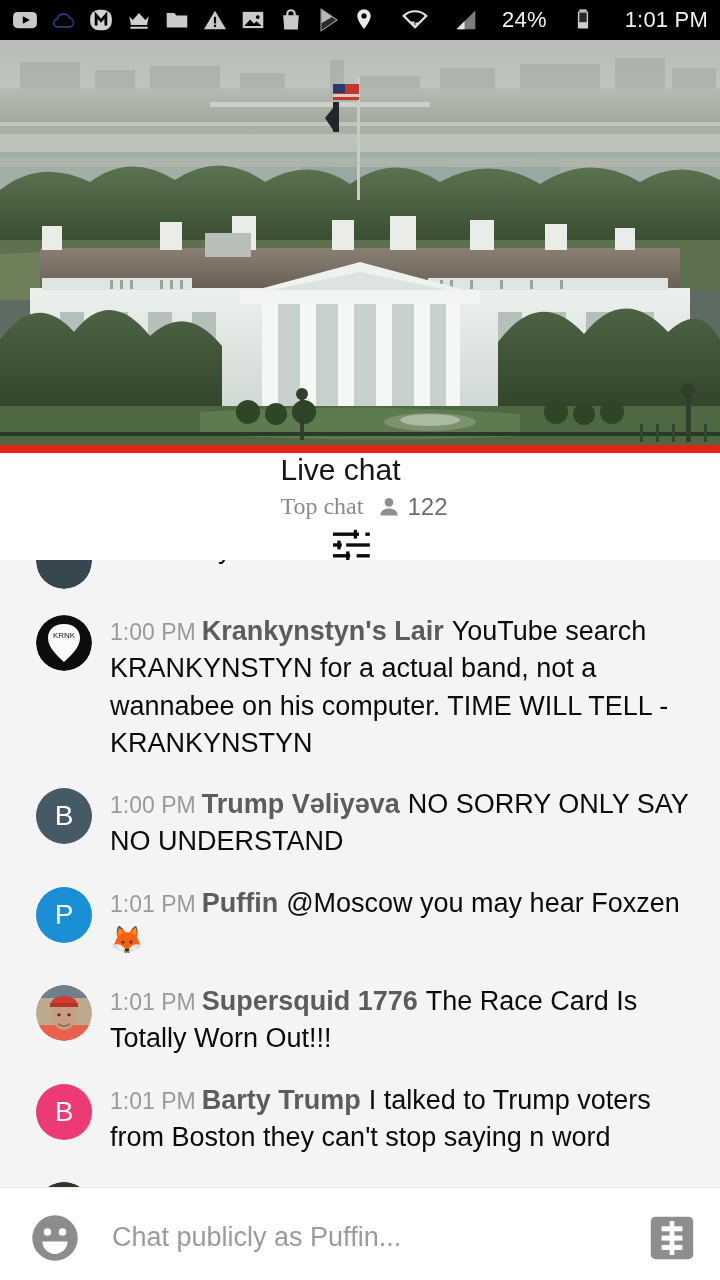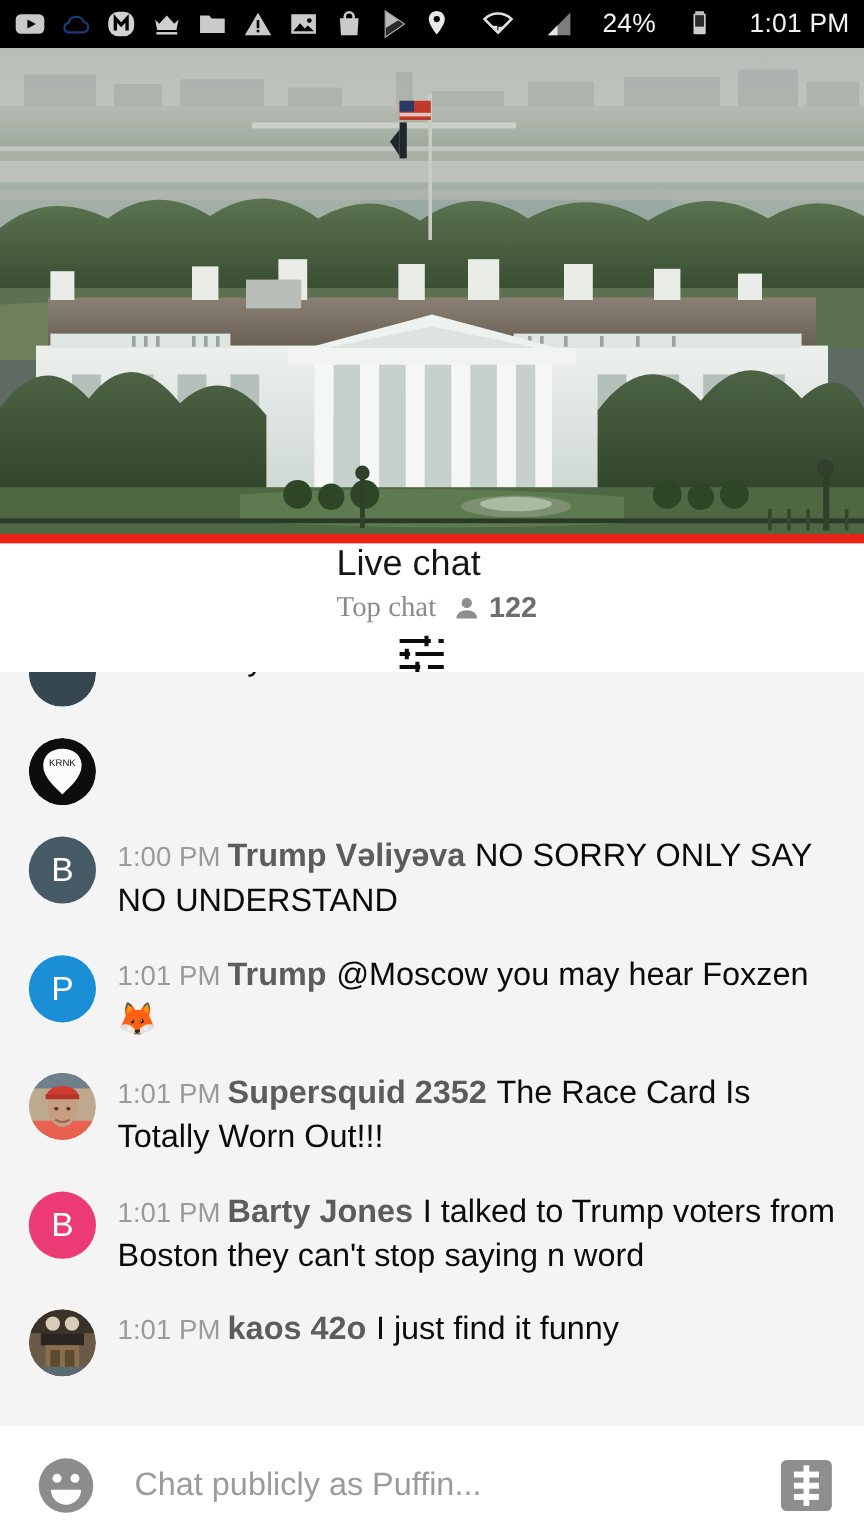--- a/index.html
+++ b/index.html
@@ -34,33 +34,33 @@
   #chat-header{
     height:107px; background:#fff; display:flex; align-items:center;
     padding:0 22px 0 30px;
     flex-direction:column;
   }
   #chat-header-text{ flex:1; }
   #chat-title{ font-size:30px; color:#151515; line-height:1.12; font-weight:400; }
   #chat-subrow{ display:flex; align-items:center; gap:14px; margin-top:6px; }
   #chat-mode{ font-size:24px; color:#8b8b8b;font-family:Liberation Serif, serif; }
   #viewer-count-group{ display:flex; align-items:center; gap:6px; }
-  #viewer-count{ font-size:24px; color:#6d6d6d;font-weight:bold; }
+  #viewer-count{ font-size:24px; color:#6d6d6d; }
   .hdr-btn{ display:flex; align-items:center; justify-content:center; }
   #chat-filter-button{ width:60px; height:60px; margin-right:26px; }
   #chat-close-button{ width:60px; height:60px; }
 
   
   #chat-messages{
     background:#f4f4f4; height:627px; overflow:hidden; position:relative;
     padding-top:0;
   }
   #messages-inner{ position:absolute; left:0; right:0; top:-42px; }
   .chat-message{
-    display:flex; align-items:flex-start; padding:11px 24px 11px 24px;
+    display:flex; align-items:flex-start; padding:11px 24px 11px 36px;
   }
   .avatar{
     width:56px; height:56px; border-radius:50%; flex:0 0 56px;
     margin-top:4px; margin-right:18px; overflow:hidden; position:relative;
     display:flex; align-items:center; justify-content:center;
     color:#fff; font-size:28px; font-weight:400;
   }
   .avatar-photo{ width:56px; height:56px; display:block; }
   .msg-body{
     font-size:27px; line-height:1.38; color:#0c0c0c; padding-top:2px;
@@ -411,28 +411,29 @@
         <div class="msg-body"><span class="msg-text">Terminally RACIST !!</span></div>
       </div>
       <div class="chat-message">
         <div class="avatar">
           <svg class="avatar-photo" viewBox="0 0 56 56">
             <circle cx="28" cy="28" r="28" fill="#0d0d0d"></circle>
             <path d="M28 9c10 0 16 6 16 14 0 10-10 18-16 24-6-6-16-14-16-24 0-8 6-14 16-14z" fill="#fbfbfb"></path>
             <text x="28" y="23" font-size="8" text-anchor="middle" fill="#111" font-family="Liberation Sans">KRNK</text>
           </svg>
         </div>
+        <div class="msg-body"><span class="msg-time">1:00 PM</span><span class="msg-author">Krankynstyn's Lair</span><span class="msg-text">YouTube search KRANKYNSTYN for a actual band, not a wannabee on his computer. TIME WILL TELL - KRANKYNSTYN</span></div>
       </div>
       <div class="chat-message">
         <div class="avatar" style="background: rgb(69, 90, 100);">B</div>
         <div class="msg-body"><span class="msg-time">1:00 PM</span><span class="msg-author">Trump Vəliyəva</span><span class="msg-text">NO SORRY ONLY SAY NO UNDERSTAND</span></div>
       </div>
       <div class="chat-message">
         <div class="avatar" style="background: rgb(26, 143, 214);">P</div>
-        <div class="msg-body"><span class="msg-time">1:01 PM</span><span class="msg-author">Trump</span><span class="msg-text">@Moscow you may hear Foxzen 🦊</span></div>
+        <div class="msg-body"><span class="msg-time">1:01 PM</span><span class="msg-author">Puffin</span><span class="msg-text">@Moscow you may hear Foxzen 🦊</span></div>
       </div>
       <div class="chat-message">
         <div class="avatar">
           <svg class="avatar-photo" viewBox="0 0 56 56">
             <defs>
               <clipPath id="cp1">
                 <circle cx="28" cy="28" r="28"></circle>
               </clipPath>
             </defs>
             <g clip-path="url(#cp1)">
@@ -441,25 +442,25 @@
               <rect y="40" width="56" height="16" fill="#e8604e"></rect>
               <ellipse cx="28" cy="30" rx="12" ry="15" fill="#c79d83"></ellipse>
               <path d="M15 19a13 8 0 0 1 26 0z" fill="#cf3b32"></path>
               <rect x="14" y="18" width="28" height="4" fill="#b4342c"></rect>
               <ellipse cx="23" cy="30" rx="1.8" ry="1.4" fill="#4a372b"></ellipse>
               <ellipse cx="33" cy="30" rx="1.8" ry="1.4" fill="#4a372b"></ellipse>
               <path d="M22 39q6 4 12 0" stroke="#8c6650" stroke-width="1.6" fill="none"></path>
             </g>
           </svg>
         </div>
-        <div class="msg-body"><span class="msg-time">1:01 PM</span><span class="msg-author">Supersquid 2352</span><span class="msg-text">The Race Card Is Totally Worn Out!!!</span></div>
+        <div class="msg-body"><span class="msg-time">1:01 PM</span><span class="msg-author">Supersquid 1776</span><span class="msg-text">The Race Card Is Totally Worn Out!!!</span></div>
       </div>
       <div class="chat-message">
         <div class="avatar" style="background: rgb(236, 58, 117);">B</div>
-        <div class="msg-body"><span class="msg-time">1:01 PM</span><span class="msg-author">Barty Jones</span><span class="msg-text">I talked to Trump voters from Boston they can't stop saying n word</span></div>
+        <div class="msg-body"><span class="msg-time">1:01 PM</span><span class="msg-author">Barty Trump</span><span class="msg-text">I talked to Trump voters from Boston they can't stop saying n word</span></div>
       </div>
       <div class="chat-message">
         <div class="avatar">
           <svg class="avatar-photo" viewBox="0 0 56 56">
             <defs>
               <clipPath id="cp2">
                 <circle cx="28" cy="28" r="28"></circle>
               </clipPath>
             </defs>
             <g clip-path="url(#cp2)">

